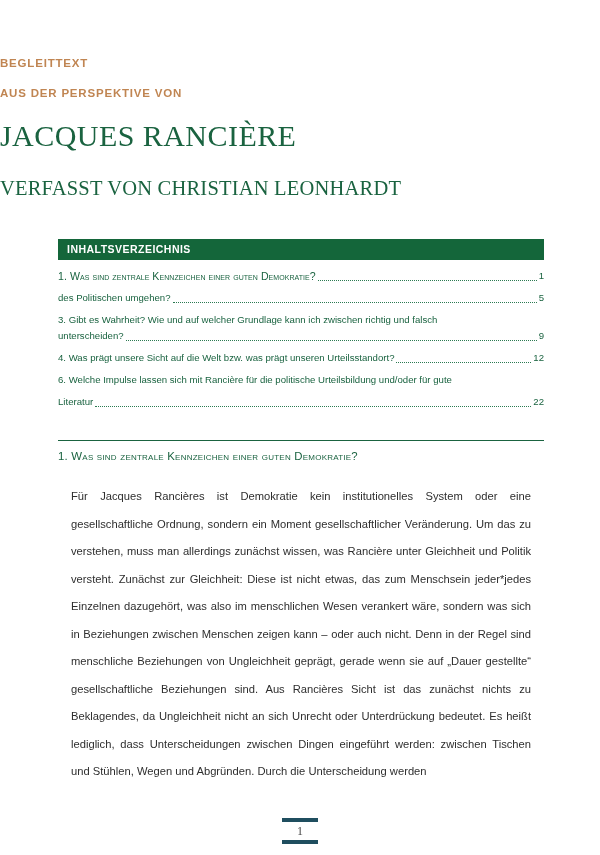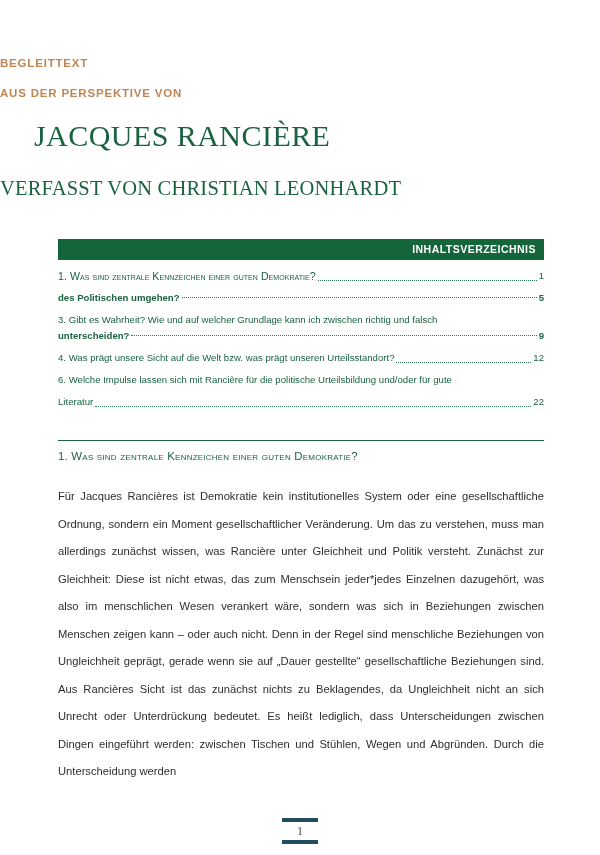--- a/index.html
+++ b/index.html
@@ -51,21 +51,20 @@
     margin-top: 10px;
   }
   .main-title {
     color: #1a6340;
     font-family: "Liberation Serif", serif;
     font-size: 30px;
     font-weight: 400;
     letter-spacing: 0.015em;
     line-height: 1.05;
     margin-bottom: 26px;
-    padding-left: 34px;
   }
   .author-line {
     color: #1a6340;
     font-family: "Liberation Serif", serif;
     font-size: 20.5px;
     font-weight: 400;
     letter-spacing: 0.01em;
     line-height: 1.05;
   }
 
@@ -77,21 +76,20 @@
     background: #14663a;
     color: #ffffff;
     font-size: 10.5px;
     font-weight: 700;
     letter-spacing: 0.045em;
     padding: 6px 8px 6px 9px;
     text-transform: uppercase;
     box-sizing: border-box;
     height: 21px;
     line-height: 9px;
-    text-align: right;
   }
   .toc-body {
     padding-top: 8px;
   }
   .toc-entry {
     display: flex;
     align-items: flex-end;
     color: #1a6340;
     font-size: 9.6px;
     line-height: 16px;
@@ -120,22 +118,21 @@
     letter-spacing: 0.005em;
   }
   .toc-entry.wrap {
     display: block;
   }
   .toc-entry.wrap .toc-line1 {
     display: block;
   }
   .toc-entry.wrap .toc-line2 {
     display: flex;
-    align-items: center;
-    font-weight: bold;
+    align-items: flex-end;
   }
 
   
   .section {
     margin: 30px 56px 0 58px;
   }
   .section-rule {
     border-top: 1.6px solid #1a6340;
     margin-bottom: 9px;
   }
@@ -146,21 +143,21 @@
     letter-spacing: 0.02em;
     font-weight: 400;
     margin-bottom: 21px;
   }
   .body-par {
     color: #2e2e2e;
     font-size: 11.2px;
     line-height: 27.5px;
     text-align: justify;
     text-justify: inter-word;
-    margin: 0;
+    margin: 13px;
     hyphens: none;
   }
 
   
   .footer {
     position: absolute;
     left: 0;
     right: 0;
     bottom: 11px;
     display: flex;

